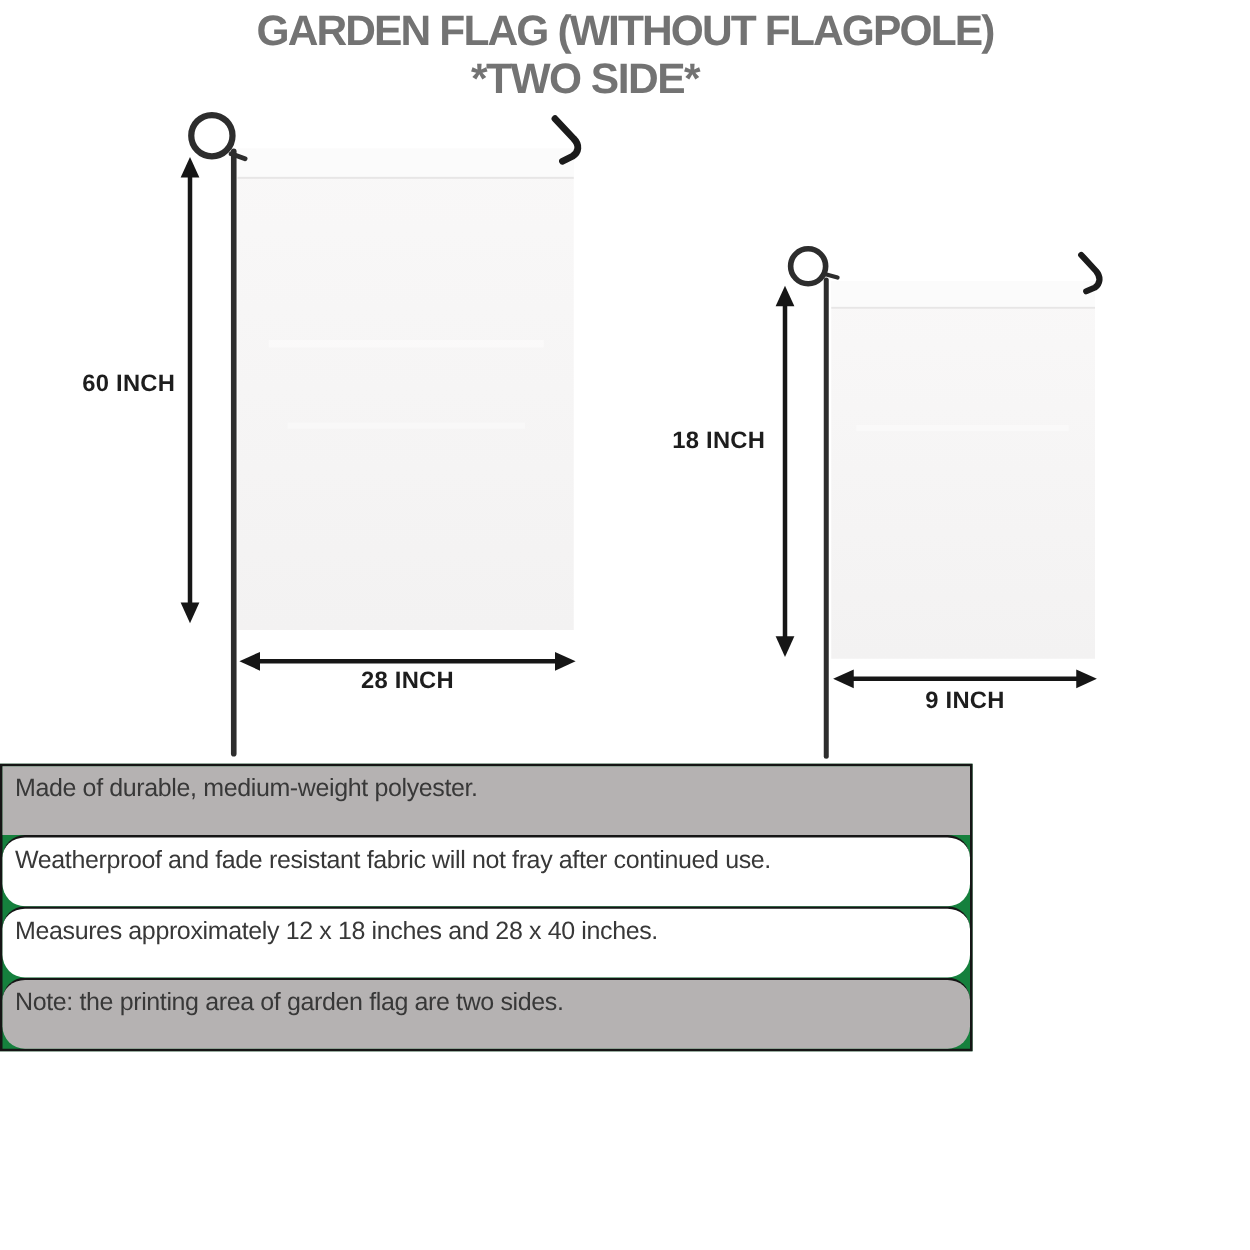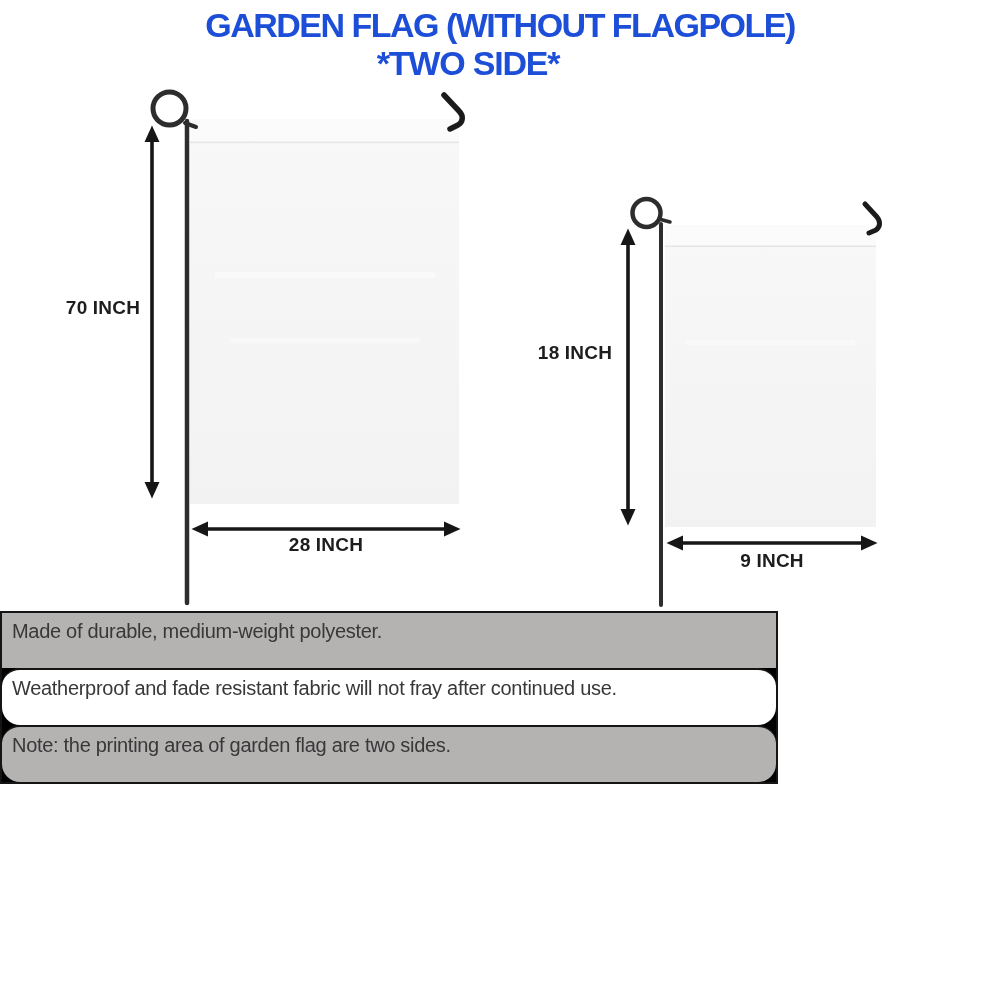--- a/index.html
+++ b/index.html
@@ -2,36 +2,36 @@
 <html><head>
 <meta charset="utf-8">
 <style>
   html,body{margin:0;padding:0;background:#ffffff;}
   .stage{
     position:relative;width:1000px;height:1000px;background:#ffffff;
     font-family:"Liberation Sans",sans-serif;overflow:hidden;
   }
   .title{
     position:absolute;top:8px;left:0;width:1000px;text-align:center;
-    color:#1d4ed8;font-weight:bold;
+    color:#737373;font-weight:bold;
   }
   .title-line1{font-size:34px;line-height:35px;letter-spacing:-1.5px;}
   .title-line2{font-size:34px;line-height:34px;letter-spacing:-1.2px;margin-top:3px;transform:translateX(-32px);}
   .diagram{position:absolute;left:0;top:0;}
   .dim-label{
     position:absolute;width:150px;text-align:center;
     font-size:19px;font-weight:bold;color:#1d1d1d;letter-spacing:0.2px;
   }
   .dim-40{left:28px;top:297px;}
   .dim-28{left:251px;top:534px;}
   .dim-18{left:500px;top:342px;}
   .dim-12{left:697px;top:550px;}
   .spec-table{
     position:absolute;left:0;top:611px;width:778px;
-    border:2.5px solid #151515;box-sizing:border-box;background:#000000;
+    border:2.5px solid #151515;box-sizing:border-box;background:#15803d;
   }
   .spec-row{
     box-sizing:border-box;height:57px;padding:6px 10px 0 10px;
     font-size:20px;letter-spacing:-0.3px;color:#383838;line-height:24px;
   }
   .spec-row:first-child{height:54.5px;}
   .spec-row + .spec-row{border-top:2.5px solid #151515;border-radius:18px;}
   .spec-row.gray{background:#b5b2b2;}
   .spec-row.white{background:#ffffff;}
 </style>
@@ -96,24 +96,25 @@
       </g>
 
       <g stroke="#161616" fill="#161616">
         <line x1="681" y1="543" x2="863" y2="543" stroke-width="3.6"></line>
         <polygon points="666.5,543 683,535.5 683,550.5" stroke="none"></polygon>
         <polygon points="877.5,543 861,535.5 861,550.5" stroke="none"></polygon>
       </g>
     </g>
   </svg>
 
-  <div class="dim-label dim-40">70 INCH</div>
+  <div class="dim-label dim-40">60 INCH</div>
   <div class="dim-label dim-28">28 INCH</div>
   <div class="dim-label dim-18">18 INCH</div>
   <div class="dim-label dim-12">9 INCH</div>
 
   <div class="spec-table">
     <div class="spec-row gray">Made of durable, medium-weight polyester.</div>
     <div class="spec-row white">Weatherproof and fade resistant fabric will not fray after continued use.</div>
+    <div class="spec-row white">Measures approximately 12 x 18 inches and 28 x 40 inches.</div>
     <div class="spec-row gray">Note: the printing area of garden flag are two sides.</div>
   </div>
 
 </div>
 
 </body></html>

